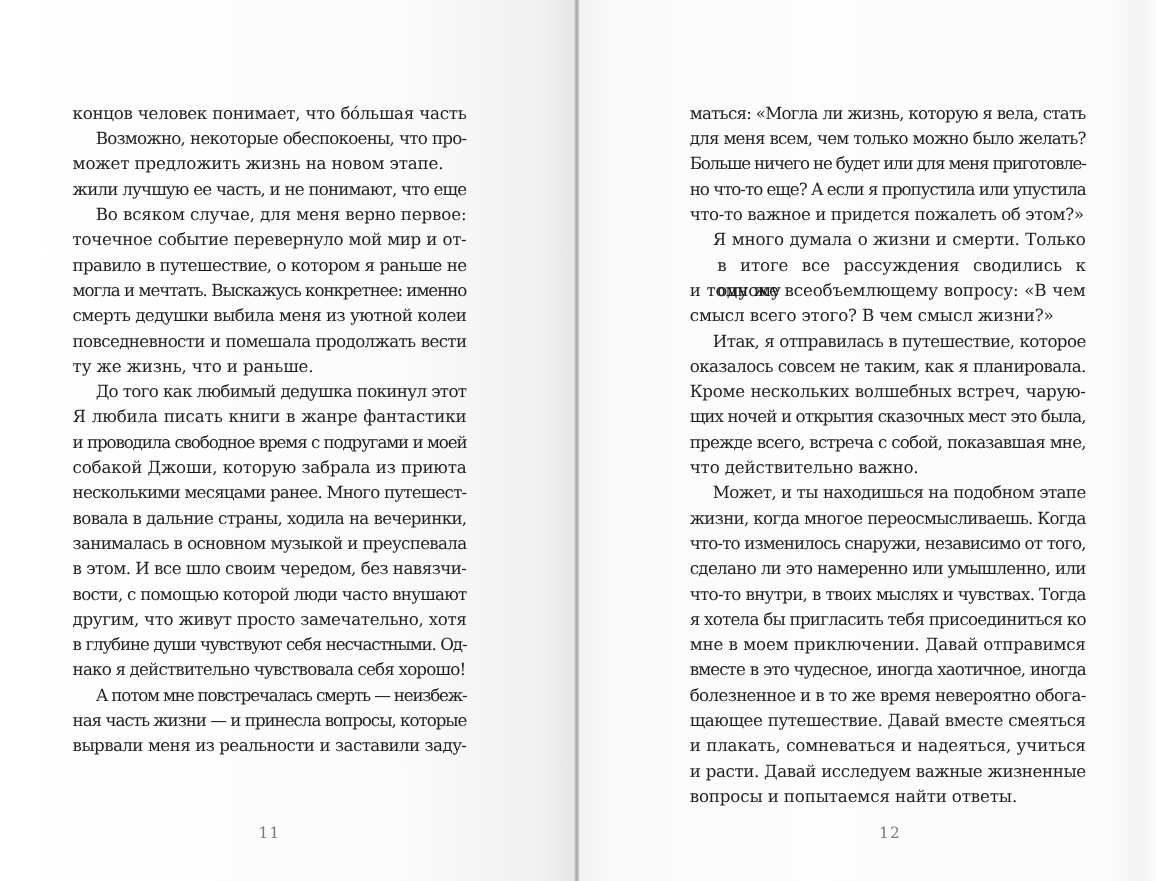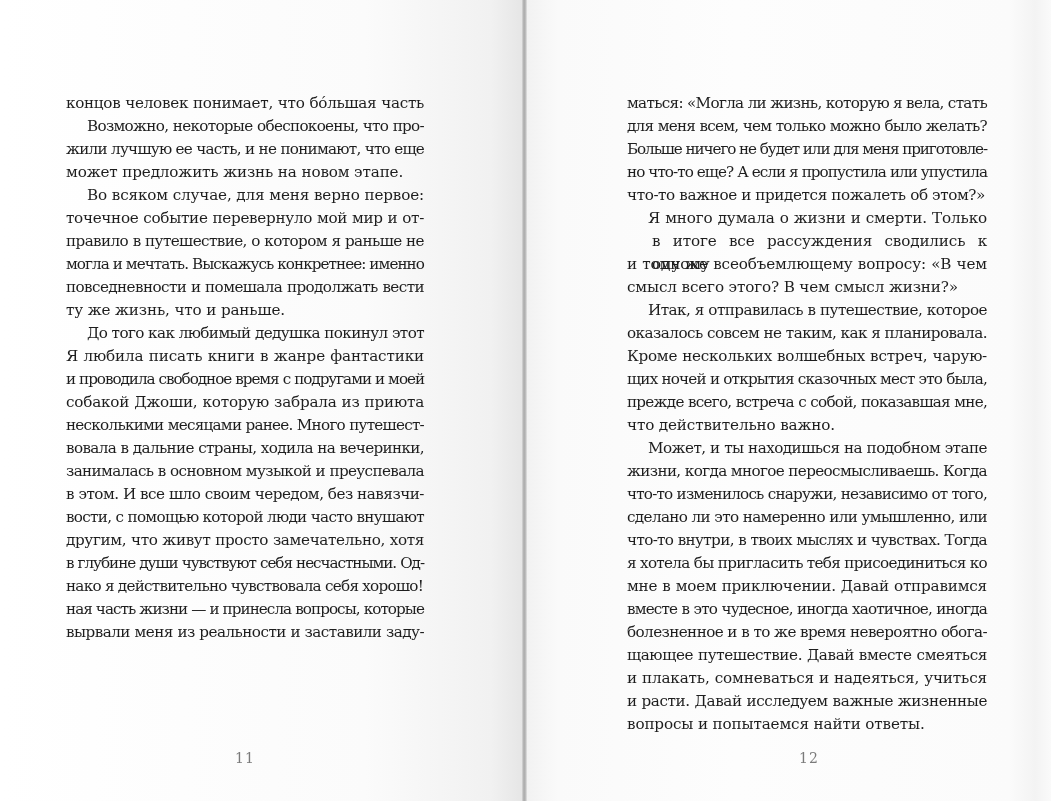--- a/index.html
+++ b/index.html
@@ -76,40 +76,42 @@
   .page-right .page-number { left: 252px; }
 </style>
 </head>
 <body>
 
 <div class="spread">
   <div class="page page-left">
     <div class="text-block" id="left-text">
         <div class="line" style="white-space: normal; letter-spacing: -0.3px;">концов человек понимает, что бóльшая часть</div>
         <div class="line indent" style="white-space: normal; letter-spacing: -0.7px;">Возможно, некоторые обеспокоены, что про-</div>
+        <div class="line last" style="white-space: normal;">может предложить жизнь на новом этапе.</div>
         <div class="line" style="white-space: normal; letter-spacing: -0.75px;">жили лучшую ее часть, и не понимают, что еще</div>
-        <div class="line last" style="white-space: normal;">может предложить жизнь на новом этапе.</div>
         <div class="line indent" style="white-space: normal;">Во всяком случае, для меня верно первое:</div>
         <div class="line" style="white-space: normal; letter-spacing: -0.3px;">точечное событие перевернуло мой мир и от-</div>
         <div class="line" style="white-space: normal; letter-spacing: -0.6px;">правило в путешествие, о котором я раньше не</div>
         <div class="line" style="white-space: normal; letter-spacing: -0.95px;">могла и мечтать. Выскажусь конкретнее: именно</div>
+        <div class="line" style="white-space: normal; letter-spacing: -0.55px;">смерть дедушки выбила меня из уютной колеи</div>
         <div class="line" style="white-space: normal; letter-spacing: -0.6px;">повседневности и помешала продолжать вести</div>
         <div class="line last" style="white-space: normal;">ту же жизнь, что и раньше.</div>
         <div class="line indent" style="white-space: normal; letter-spacing: -0.6px;">До того как любимый дедушка покинул этот</div>
         <div class="line" style="white-space: normal;">Я любила писать книги в жанре фантастики</div>
         <div class="line" style="white-space: normal; letter-spacing: -1.05px;">и проводила свободное время с подругами и моей</div>
         <div class="line" style="white-space: normal; letter-spacing: -0.2px;">собакой Джоши, которую забрала из приюта</div>
         <div class="line" style="white-space: normal; letter-spacing: -0.75px;">несколькими месяцами ранее. Много путешест-</div>
         <div class="line" style="white-space: normal; letter-spacing: -0.65px;">вовала в дальние страны, ходила на вечеринки,</div>
         <div class="line" style="white-space: normal; letter-spacing: -0.65px;">занималась в основном музыкой и преуспевала</div>
         <div class="line" style="white-space: normal; letter-spacing: -0.5px;">в этом. И все шло своим чередом, без навязчи-</div>
         <div class="line" style="white-space: normal; letter-spacing: -0.7px;">вости, с помощью которой люди часто внушают</div>
         <div class="line" style="white-space: normal; letter-spacing: -0.35px;">другим, что живут просто замечательно, хотя</div>
         <div class="line" style="white-space: normal; letter-spacing: -1.05px;">в глубине души чувствуют себя несчастными. Од-</div>
         <div class="line last" style="white-space: normal; letter-spacing: -0.75px;">нако я действительно чувствовала себя хорошо!</div>
+        <div class="line indent" style="white-space: normal; letter-spacing: -1.1px;">А потом мне повстречалась смерть — неизбеж-</div>
         <div class="line" style="white-space: normal; letter-spacing: -0.95px;">ная часть жизни — и принесла вопросы, которые</div>
         <div class="line" style="white-space: normal; letter-spacing: -0.55px;">вырвали меня из реальности и заставили заду-</div>
       </div>
     <div class="page-number">11</div>
   </div>
   <div class="spine"></div>
   <div class="page page-right">
     <div class="text-block" id="right-text">
         <div class="line" style="white-space: normal; letter-spacing: -0.7px;">маться: «Могла ли жизнь, которую я вела, стать</div>
         <div class="line" style="white-space: normal; letter-spacing: -0.75px;">для меня всем, чем только можно было желать?</div>

